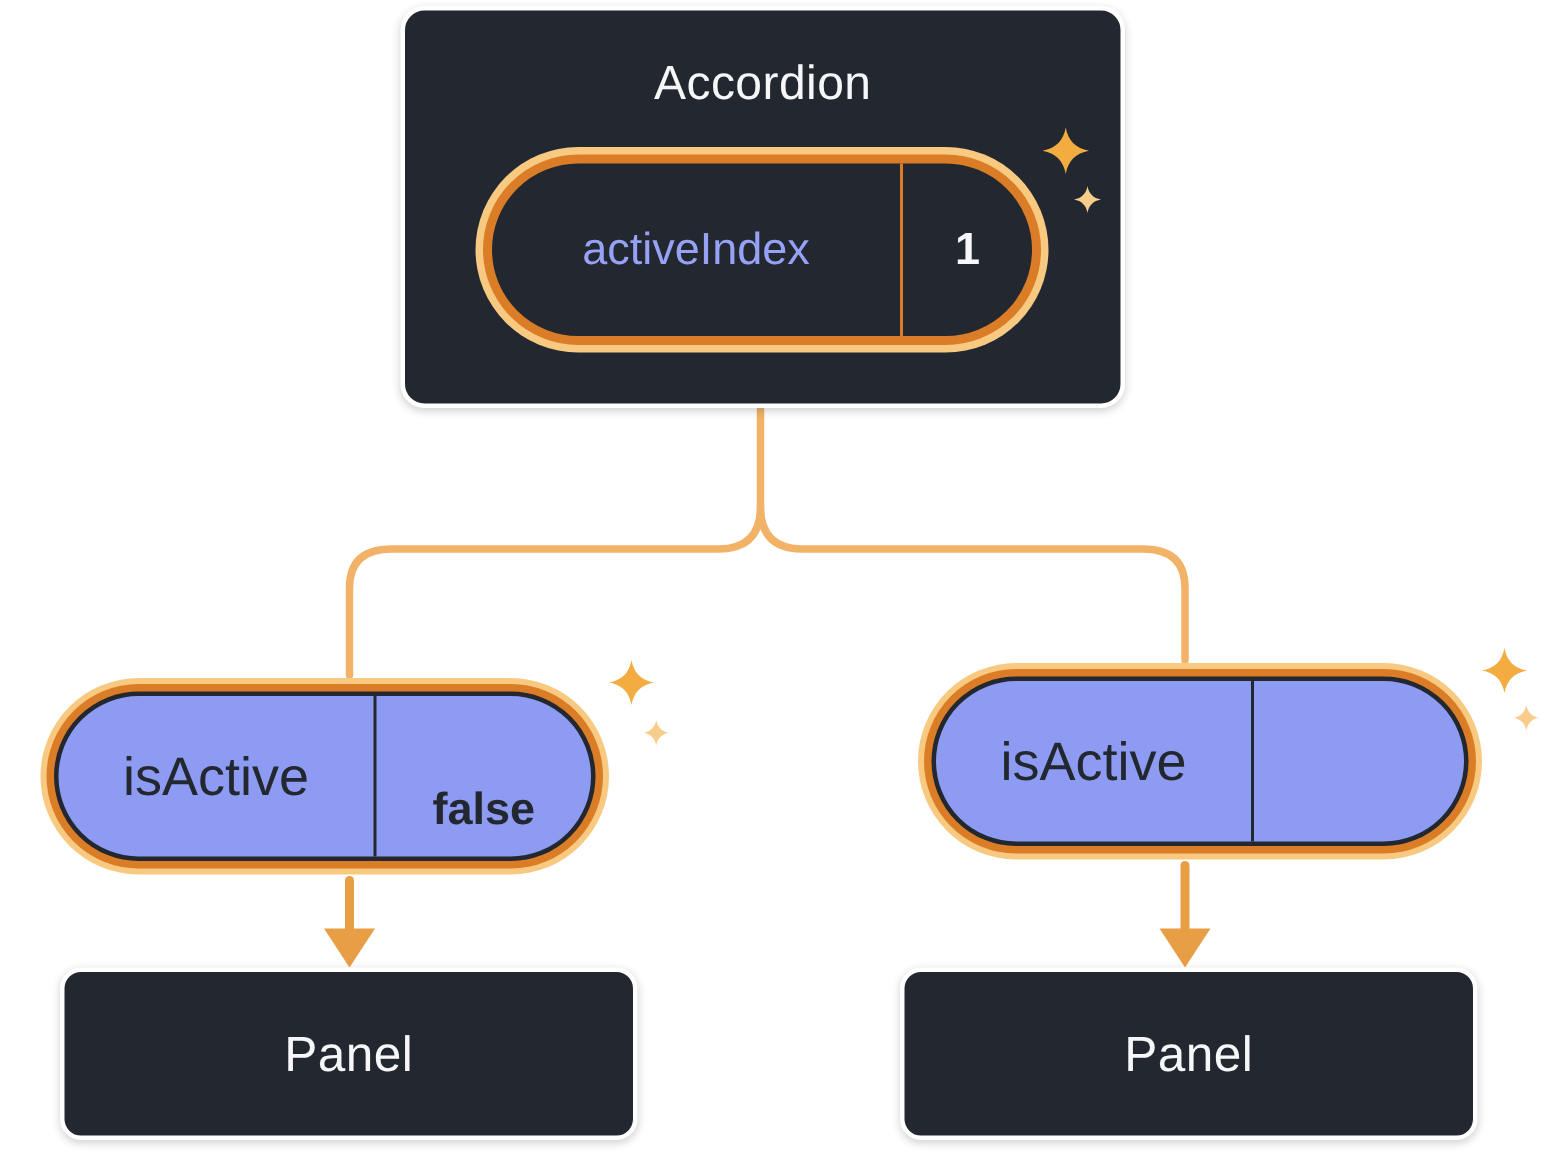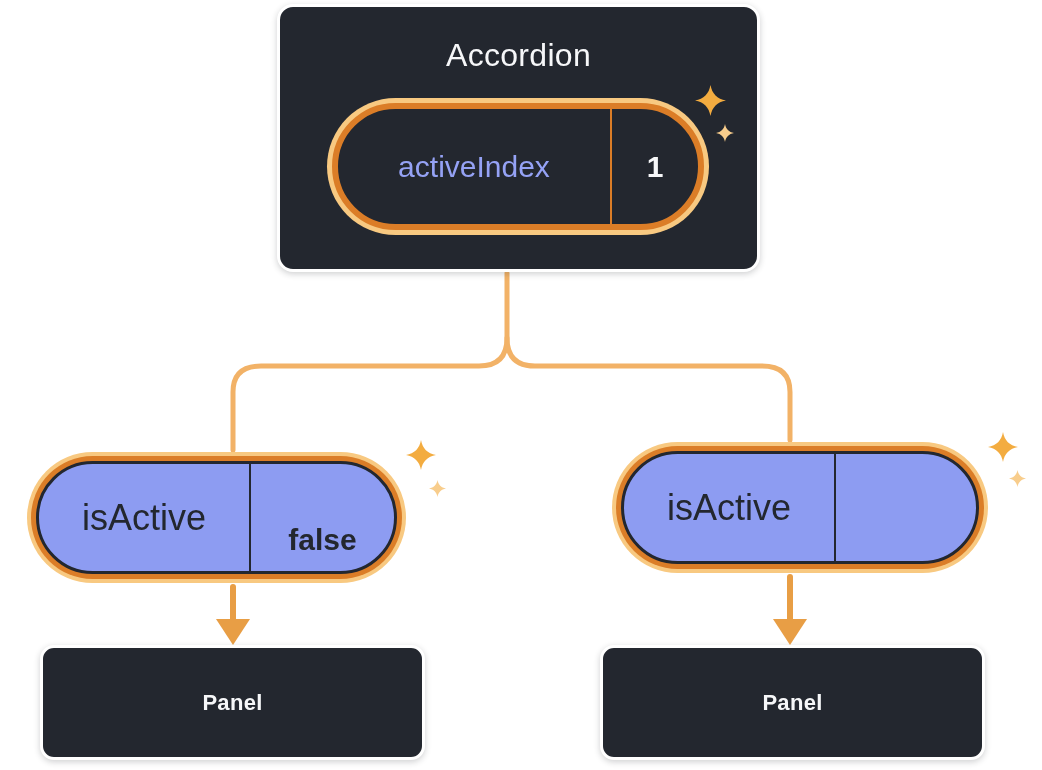--- a/index.html
+++ b/index.html
@@ -37,21 +37,21 @@
   .arrow-head { fill: var(--arrow, #E89E45); }
 
   
   .dark-box {
     position: absolute;
     background: var(--box-dark, #23272F);
     border: 3px solid var(--box-border, #FFFFFF);
     border-radius: 16px;
     box-shadow: 0 2px 6px rgba(35,39,47,0.22);
   }
-  .accordion-box { left: 277px; top: 4px; width: 483px; height: 268px; }
+  .accordion-box { left: 267px; top: 4px; width: 483px; height: 268px; }
   .component-title {
     margin-top: 30px;
     text-align: center;
     color: var(--text-light, #F6F7F9);
     font-size: 32px;
     font-weight: 500;
     letter-spacing: 0.3px;
   }
 
   
@@ -113,22 +113,22 @@
 
   
   .panel-box {
     border-radius: 14px;
     display: flex; align-items: center; justify-content: center;
   }
   .panel-box.left  { left: 40px;  top: 645px; width: 385px; height: 115px; }
   .panel-box.right { left: 600px; top: 645px; width: 385px; height: 115px; }
   .panel-title {
     color: var(--text-light, #F6F7F9);
-    font-size: 22px;
-    font-weight: 700;
+    font-size: 33px;
+    font-weight: 400;
     letter-spacing: 0.3px;
   }
 
   
   .sparkle {
     position: absolute;
     pointer-events: none;
   }
   .sparkle svg { display: block; }
   .sparkle-big path   { fill: var(--sparkle, #F3AC40); }

